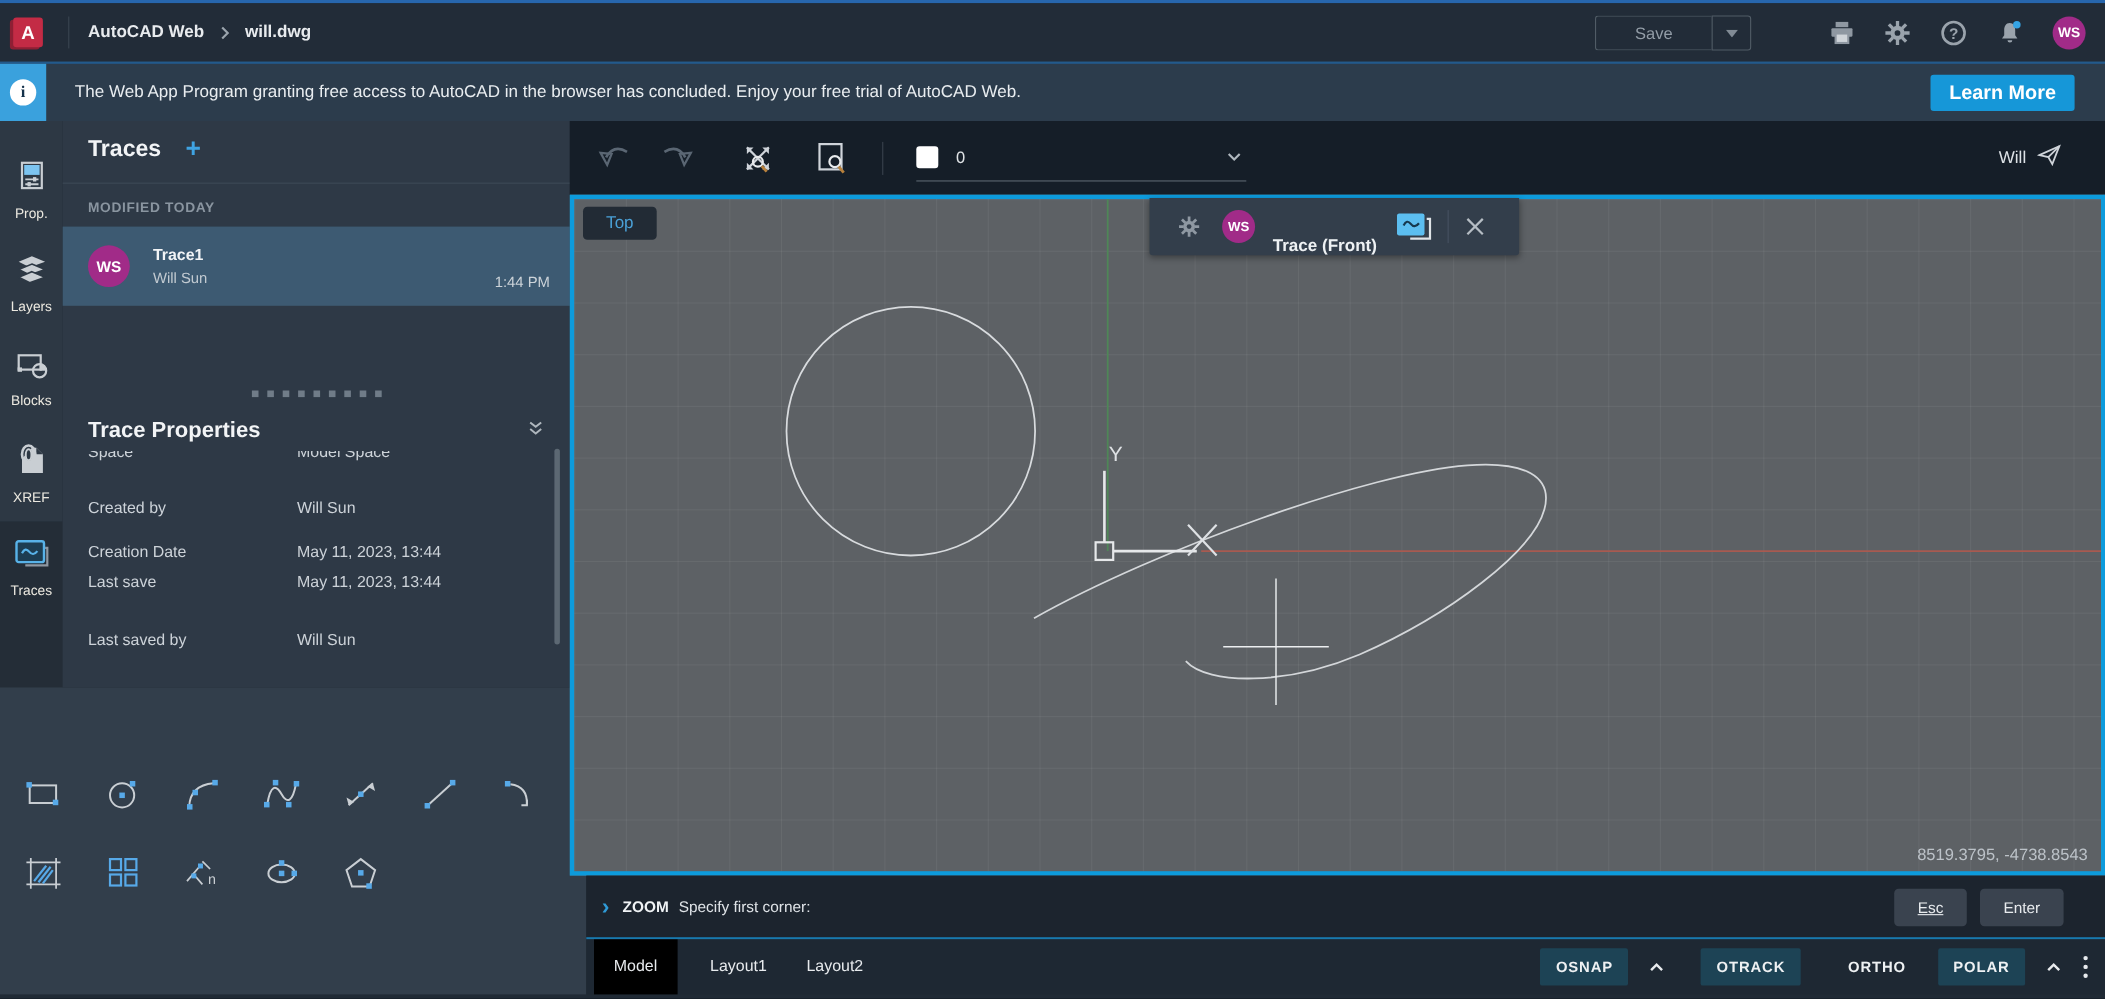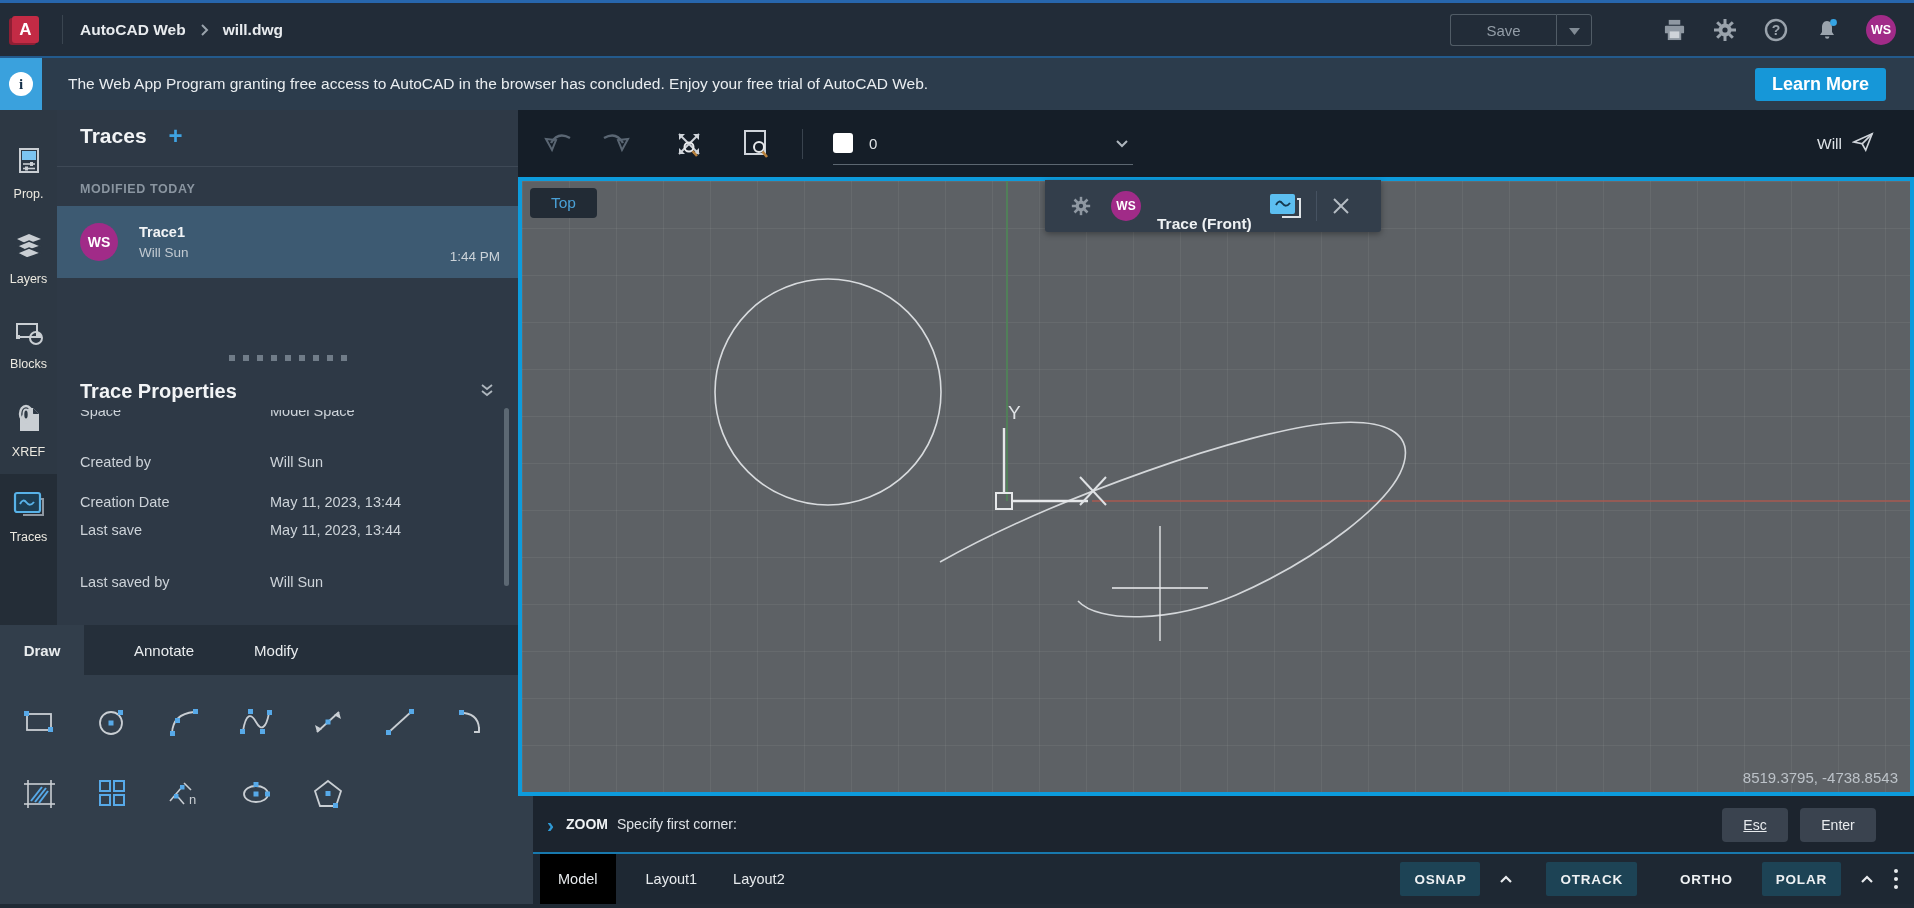--- a/index.html
+++ b/index.html
@@ -311,25 +311,20 @@
         <span>May 11, 2023, 13:44</span>
       </div>
       <div class="prop-row" style="top:464px">
         <span class="pl">Last saved by</span>
         <span>Will Sun</span>
       </div>
       <div class="v-scroll"></div>
     </div>
 
     <div class="draw-panel">
-      <div class="draw-tabs">
-        <div class="draw-tab active">Draw</div>
-        <div class="draw-tab" style="margin-left:20px">Annotate</div>
-        <div class="draw-tab">Modify</div>
-      </div>
 
       <div class="tool-row" style="top:71px">
         <div class="tool-cell">
           <svg width="40" height="34" viewBox="0 0 40 34">
               <rect x="7" y="9" width="24" height="16" fill="none" stroke="#c9ced3" stroke-width="1.8"></rect>
               <rect x="4" y="6" width="5" height="5" fill="#57a9e8"></rect>
               <rect x="28" y="22" width="5" height="5" fill="#57a9e8"></rect>
             </svg>
         </div>
         <div class="tool-cell">

